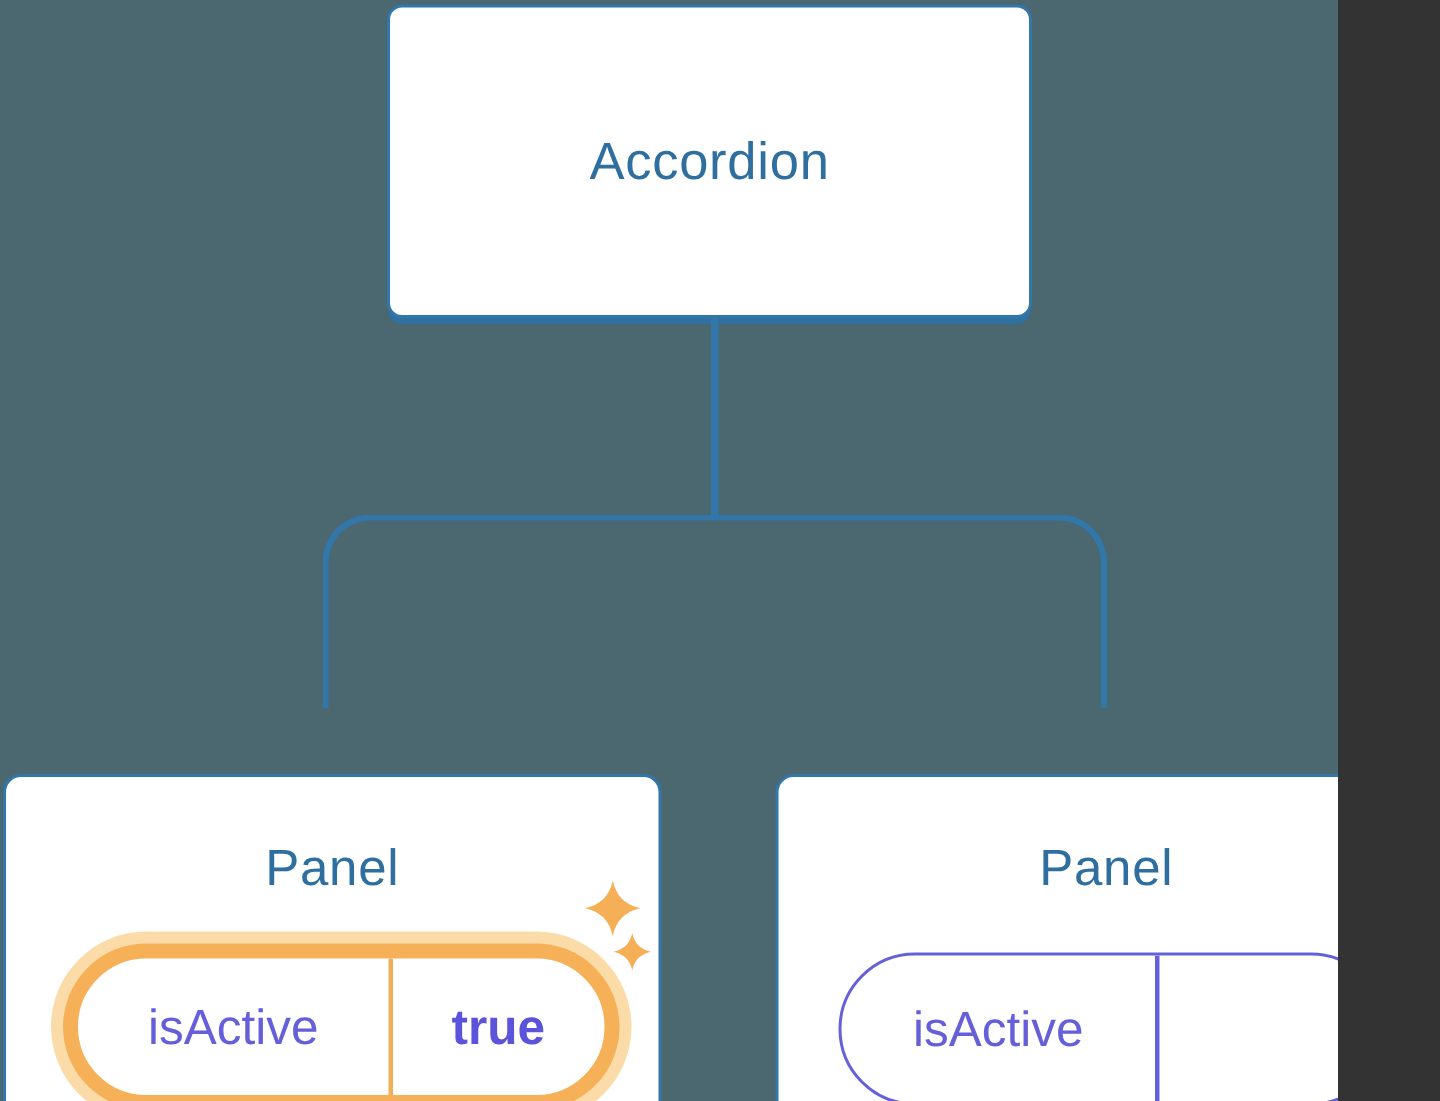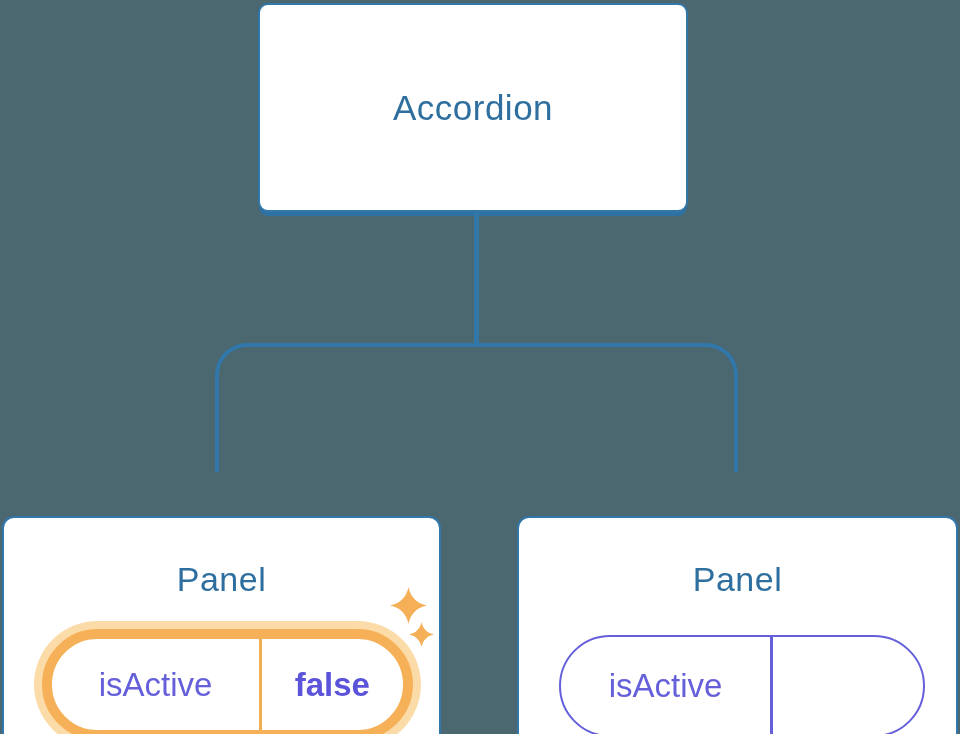--- a/index.html
+++ b/index.html
@@ -14,21 +14,21 @@
     --color-sparkle: #F5B057;
     --color-node_fill: #FFFFFF;
     --color-shadow_blue: #2F71A2;
   }
   * { margin: 0; padding: 0; box-sizing: border-box; }
   html, body { background: #333; }
   body { font-family: "Liberation Sans", sans-serif; }
 
   .stage {
     position: relative;
-    width: 960px;
+    width: 892px;
     height: 734px;
     background: var(--color-background);
     overflow: hidden;
   }
 
   
   .node {
     position: absolute;
     background: var(--color-node_fill);
     border: 2.5px solid var(--color-line_blue);
@@ -142,21 +142,21 @@
     </span>
     <span class="sparkle sparkle-small">
       <svg viewBox="0 0 24 24" aria-hidden="true">
         <path d="M12 0 C13.4 6.6 17.4 10.6 24 12 C17.4 13.4 13.4 17.4 12 24 C10.6 17.4 6.6 13.4 0 12 C6.6 10.6 10.6 6.6 12 0 Z"></path>
       </svg>
     </span>
 
     <div class="pill pill-active">
       <span class="pill-cell pill-key">isActive</span>
       <span class="pill-divider"></span>
-      <span class="pill-cell pill-value">false</span>
+      <span class="pill-cell pill-value">true</span>
     </div>
   </div>
 
   <div class="node node-panel node-panel-right">
     <div class="panel-title">Panel</div>
 
     <div class="pill pill-inactive">
       <span class="pill-cell pill-key">isActive</span>
       <span class="pill-divider"></span>
     </div>

